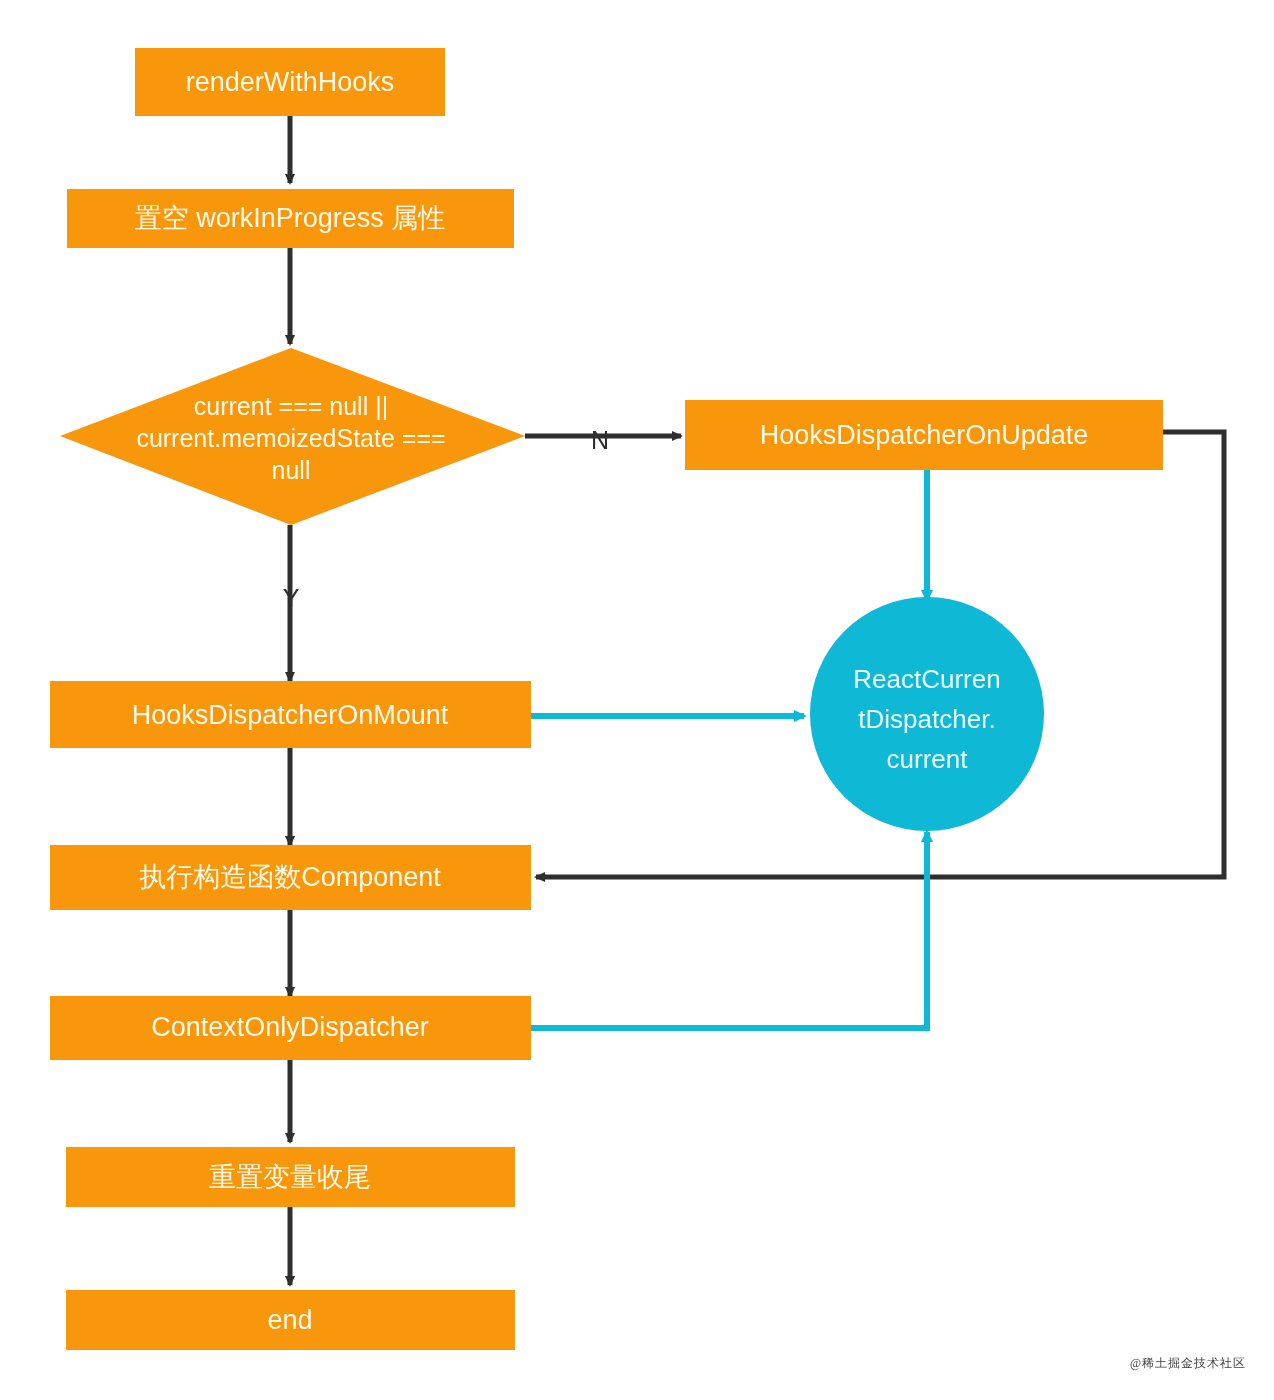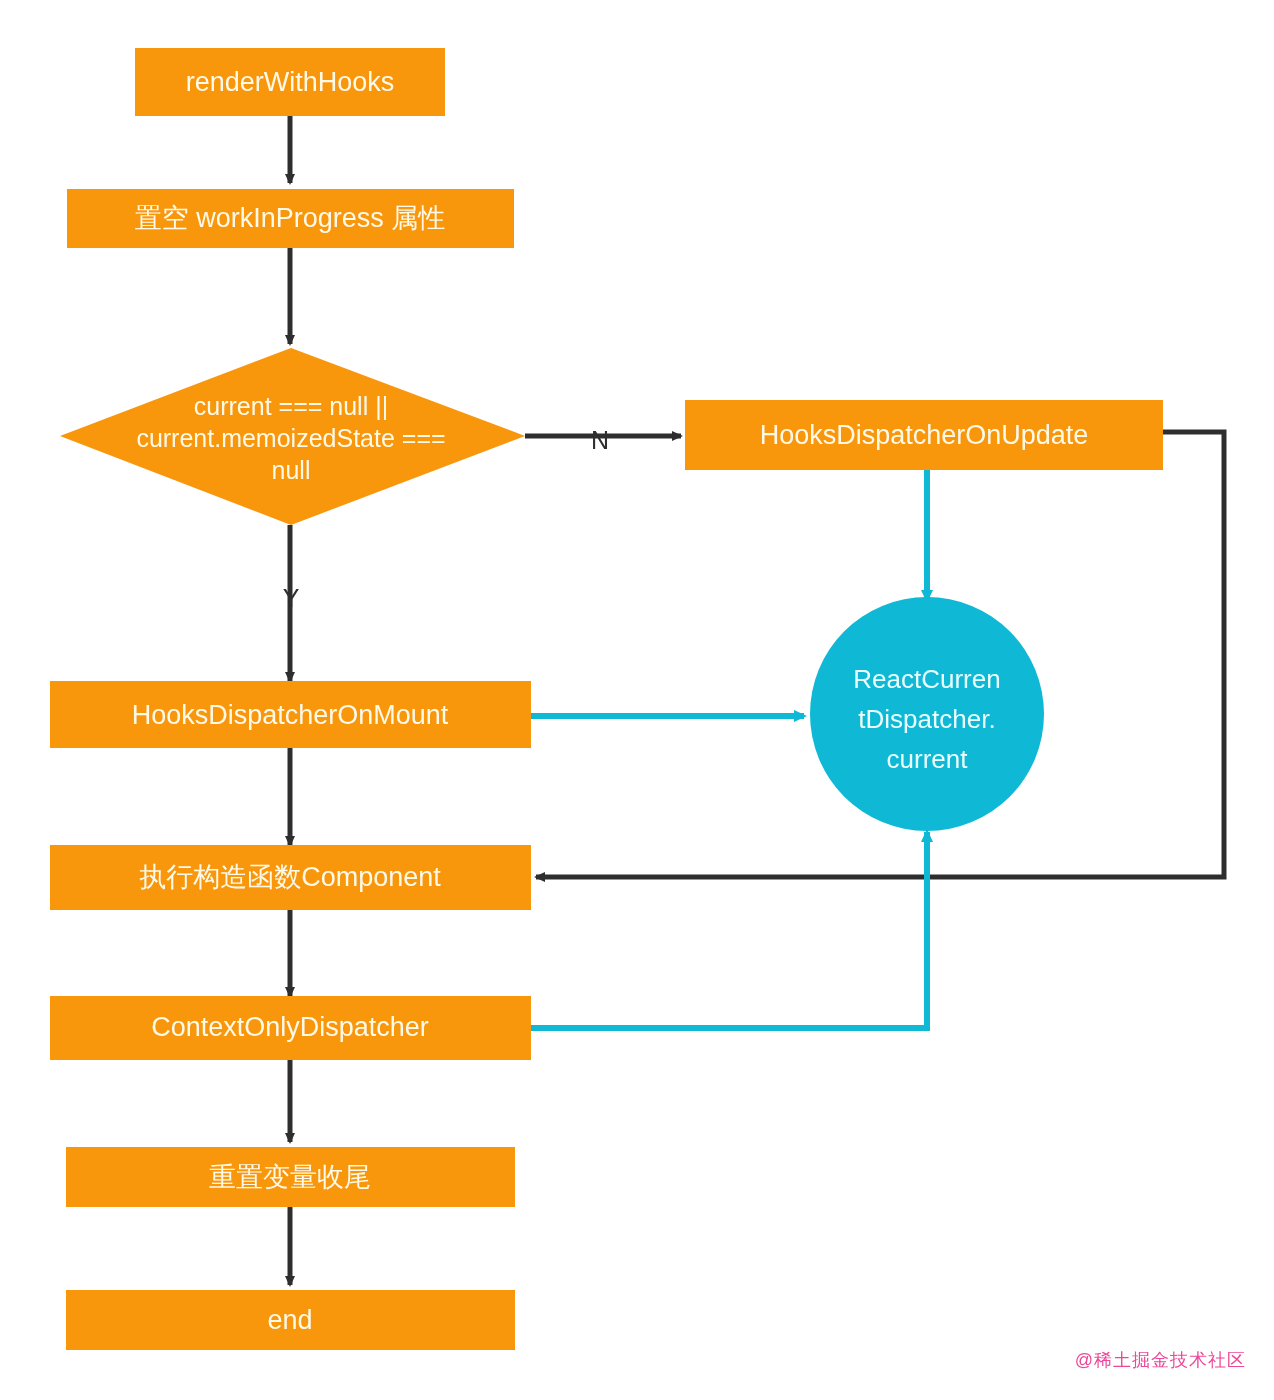--- a/index.html
+++ b/index.html
@@ -44,23 +44,23 @@
     fill: #2e2e2e;
     font-family: "Liberation Sans", "DejaVu Sans", sans-serif;
     font-size: 25px;
     text-anchor: middle;
     dominant-baseline: middle;
   }
   .watermark {
     position: absolute;
     right: 28px;
     bottom: 28px;
-    color: #ec4899;
-    font-size: 18px;
-    font-family: Liberation Sans, sans-serif;
+    color: #404040;
+    font-size: 12px;
+    font-family: Liberation Serif, serif;
     letter-spacing: 1px;
     user-select: none;
   }
 </style>
 </head>
 <body>
 
 <div id="canvas">
 
   <svg class="flow" viewBox="0 0 1274 1400" xmlns="http://www.w3.org/2000/svg">

